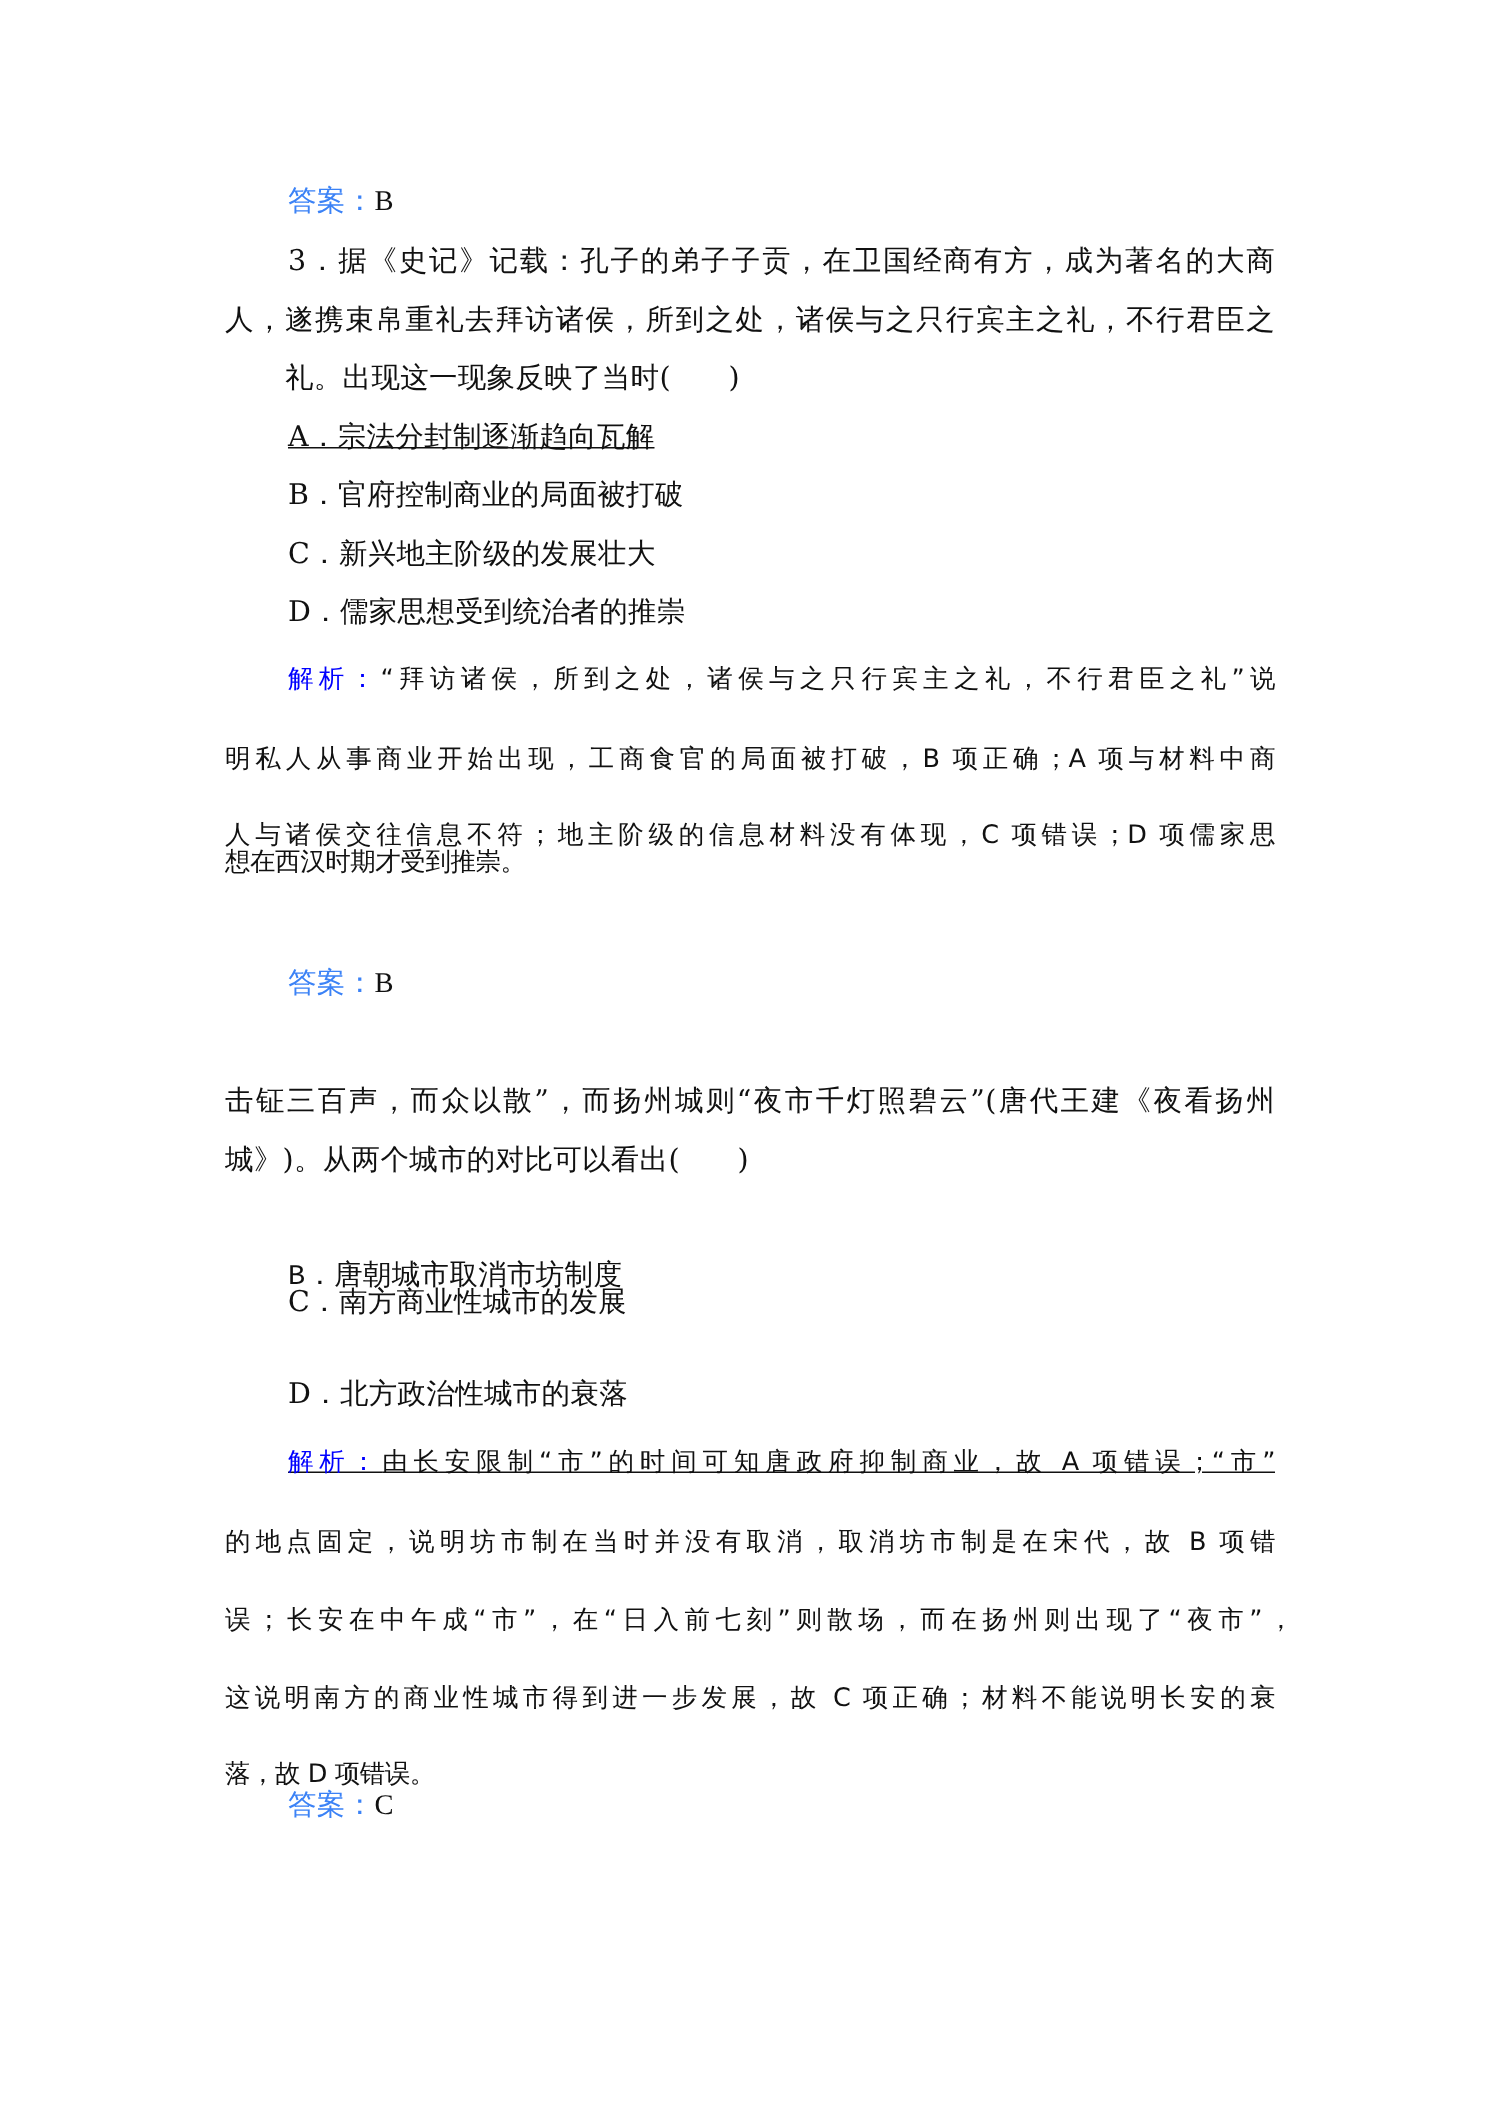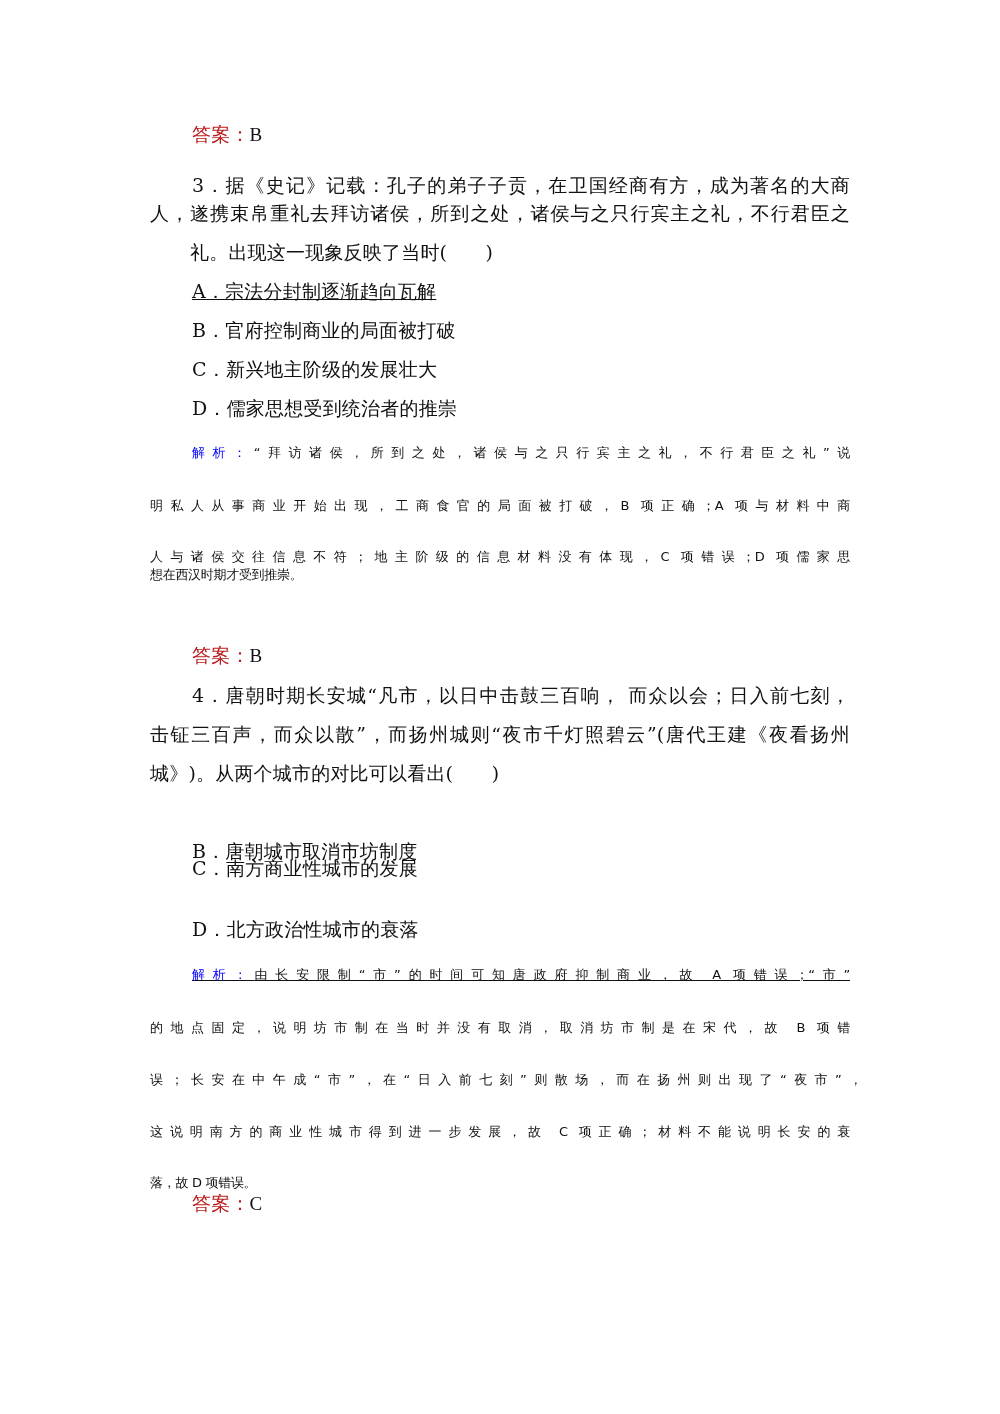--- a/index.html
+++ b/index.html
@@ -25,65 +25,64 @@
       left: 150px;
       width: 700px;
       font-size: 19px;
       line-height: 24px;
       white-space: nowrap;
       letter-spacing: 0.2px;
     }
     .indent { left: 192px; }
     .sans {
       font-family: "DejaVu Sans", "Liberation Sans", sans-serif;
-      font-size: 13px;
+      font-size: 17px;
       letter-spacing: -0.3px;
     }
-    .answer-label { color: #b91c1c; font-family: "DejaVu Sans", "Liberation Sans", sans-serif; }
+    .answer-label { color: #3b82f6; font-family: "DejaVu Sans", "Liberation Sans", sans-serif; }
     .analysis-label { color: #0000ff; font-family: "DejaVu Sans", "Liberation Sans", sans-serif; }
     .answer-value { font-family: "Liberation Serif", "DejaVu Serif", serif; }
     .justify {
       text-align: justify;
       text-align-last: justify;
     }
   </style>
 </head>
 <body>
 
 <div class="page">
 
   <div class="line indent" style="top:122px;">
     <span class="answer-label">答案：</span><span class="answer-value">B</span>
   </div>
 
-  <div class="line indent justify" style="top:162px; width:658px;margin-top:11px;">3．据《史记》记载：孔子的弟子子贡，在卫国经商有方，成为著名的大商</div>
+  <div class="line indent justify" style="top:162px; width:658px;">3．据《史记》记载：孔子的弟子子贡，在卫国经商有方，成为著名的大商</div>
   <div class="line justify" style="top:201px;">人，遂携束帛重礼去拜访诸侯，所到之处，诸侯与之只行宾主之礼，不行君臣之</div>
   <div class="line" style="top:240px;margin-left:40px;">礼。出现这一现象反映了当时(　　)</div>
 
   <div class="line indent" style="top:279px;text-decoration:underline;">A．宗法分封制逐渐趋向瓦解</div>
   <div class="line indent" style="top:318px;">B．官府控制商业的局面被打破</div>
   <div class="line indent" style="top:357px;">C．新兴地主阶级的发展壮大</div>
   <div class="line indent" style="top:396px;">D．儒家思想受到统治者的推崇</div>
 
   <div class="line indent sans justify" style="top:441px; width:658px;">
     <span class="analysis-label">解析：</span><span>“拜访诸侯，所到之处，诸侯与之只行宾主之礼，不行君臣之礼”说</span>
   </div>
   <div class="line sans justify" style="top:494px;">明私人从事商业开始出现，工商食官的局面被打破，B 项正确；A 项与材料中商</div>
   <div class="line sans justify" style="top:545px;">人与诸侯交往信息不符；地主阶级的信息材料没有体现，C 项错误；D 项儒家思</div>
   <div class="line sans" style="top:563px;">想在西汉时期才受到推崇。</div>
 
   <div class="line indent" style="top:643px;">
     <span class="answer-label">答案：</span><span class="answer-value">B</span>
   </div>
 
-  <div class="line indent justify" style="top:683px; width:658px;">4．唐朝时期长安城“凡市，以日中击鼓三百响，  而众以会；日入前七刻，</div>
   <div class="line justify" style="top:722px;">击钲三百声，而众以散”，而扬州城则“夜市千灯照碧云”(唐代王建《夜看扬州</div>
   <div class="line" style="top:761px;">城》)。从两个城市的对比可以看出(　　)</div>
 
-  <div class="line indent" style="top:839px;">B．唐朝城市取消市坊制度</div>
+  <div class="line indent" style="top:839px;font-family:Liberation Mono, monospace;">B．唐朝城市取消市坊制度</div>
   <div class="line indent" style="top:856px;">C．南方商业性城市的发展</div>
   <div class="line indent" style="top:917px;">D．北方政治性城市的衰落</div>
 
   <div class="line indent sans justify" style="top:963px; width:658px;text-decoration:underline;">
     <span class="analysis-label">解析：</span><span>由长安限制“市”的时间可知唐政府抑制商业，故 A 项错误；“市”</span>
   </div>
   <div class="line sans justify" style="top:1016px;">的地点固定，说明坊市制在当时并没有取消，取消坊市制是在宋代，故 B 项错</div>
   <div class="line sans justify" style="top:1068px; width:712px;">误；长安在中午成“市”，在“日入前七刻”则散场，而在扬州则出现了“夜市”，</div>
   <div class="line sans justify" style="top:1120px;">这说明南方的商业性城市得到进一步发展，故 C 项正确；材料不能说明长安的衰</div>
   <div class="line sans" style="top:1171px;">落，故 D 项错误。</div>

